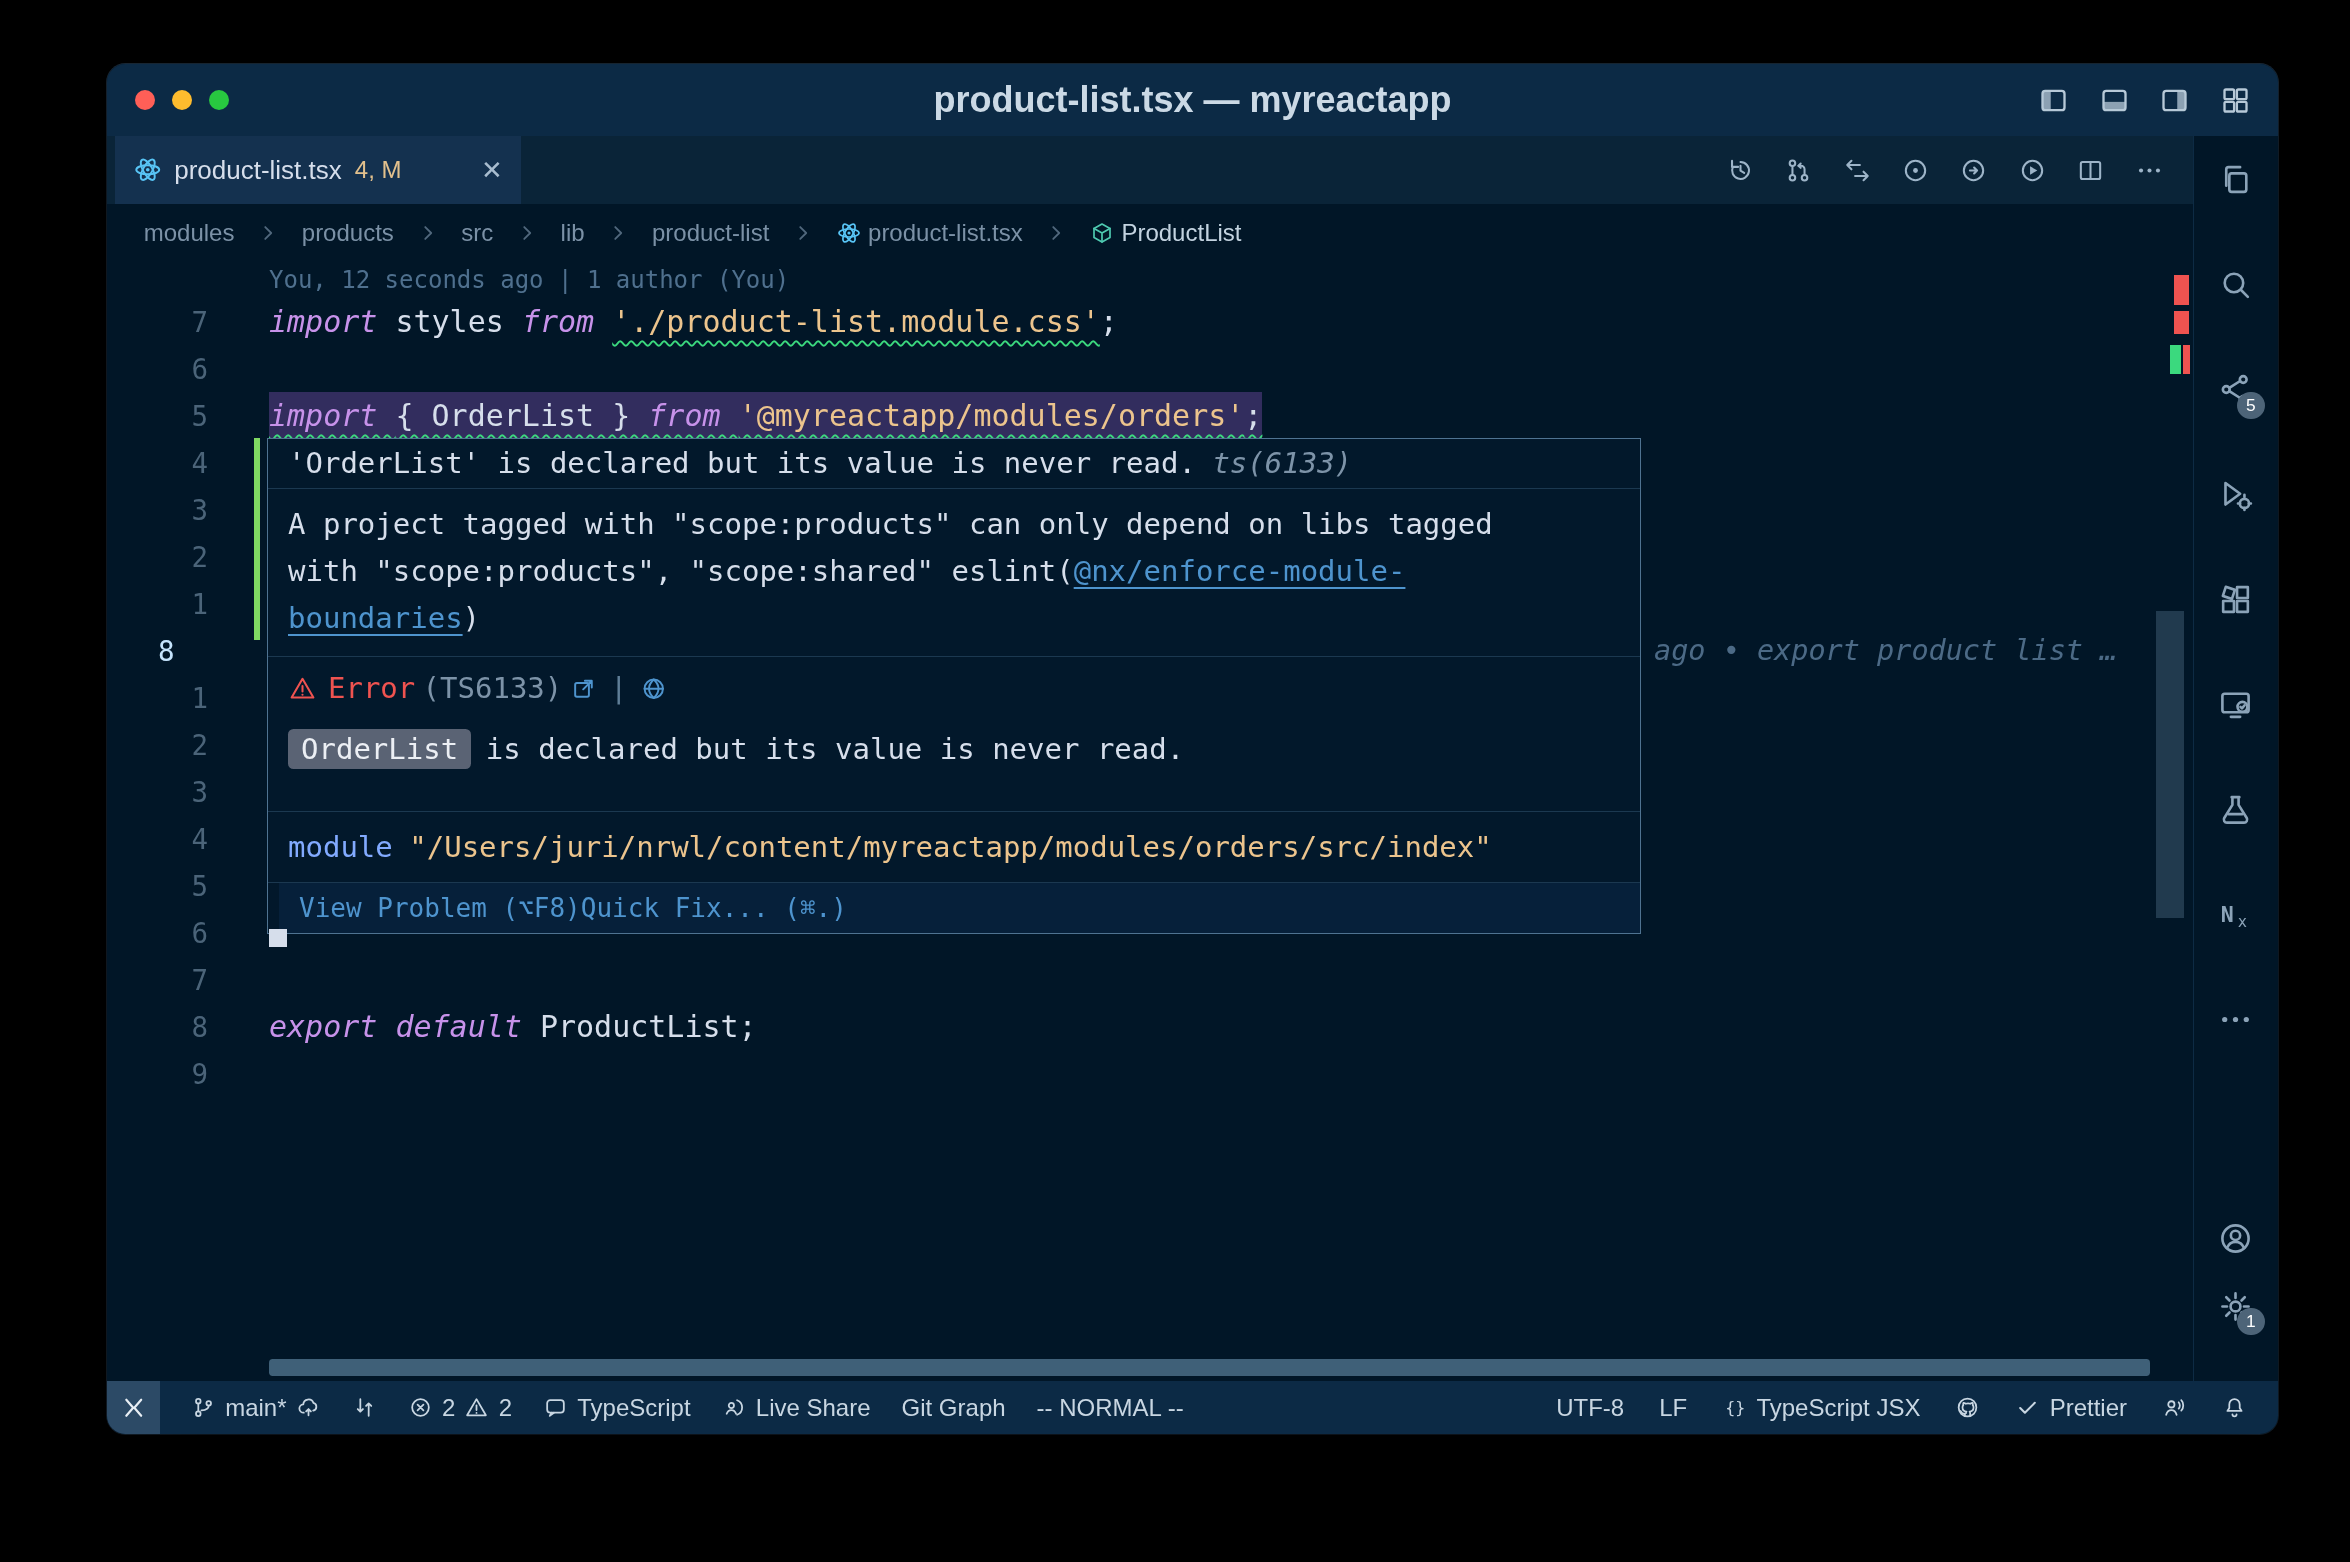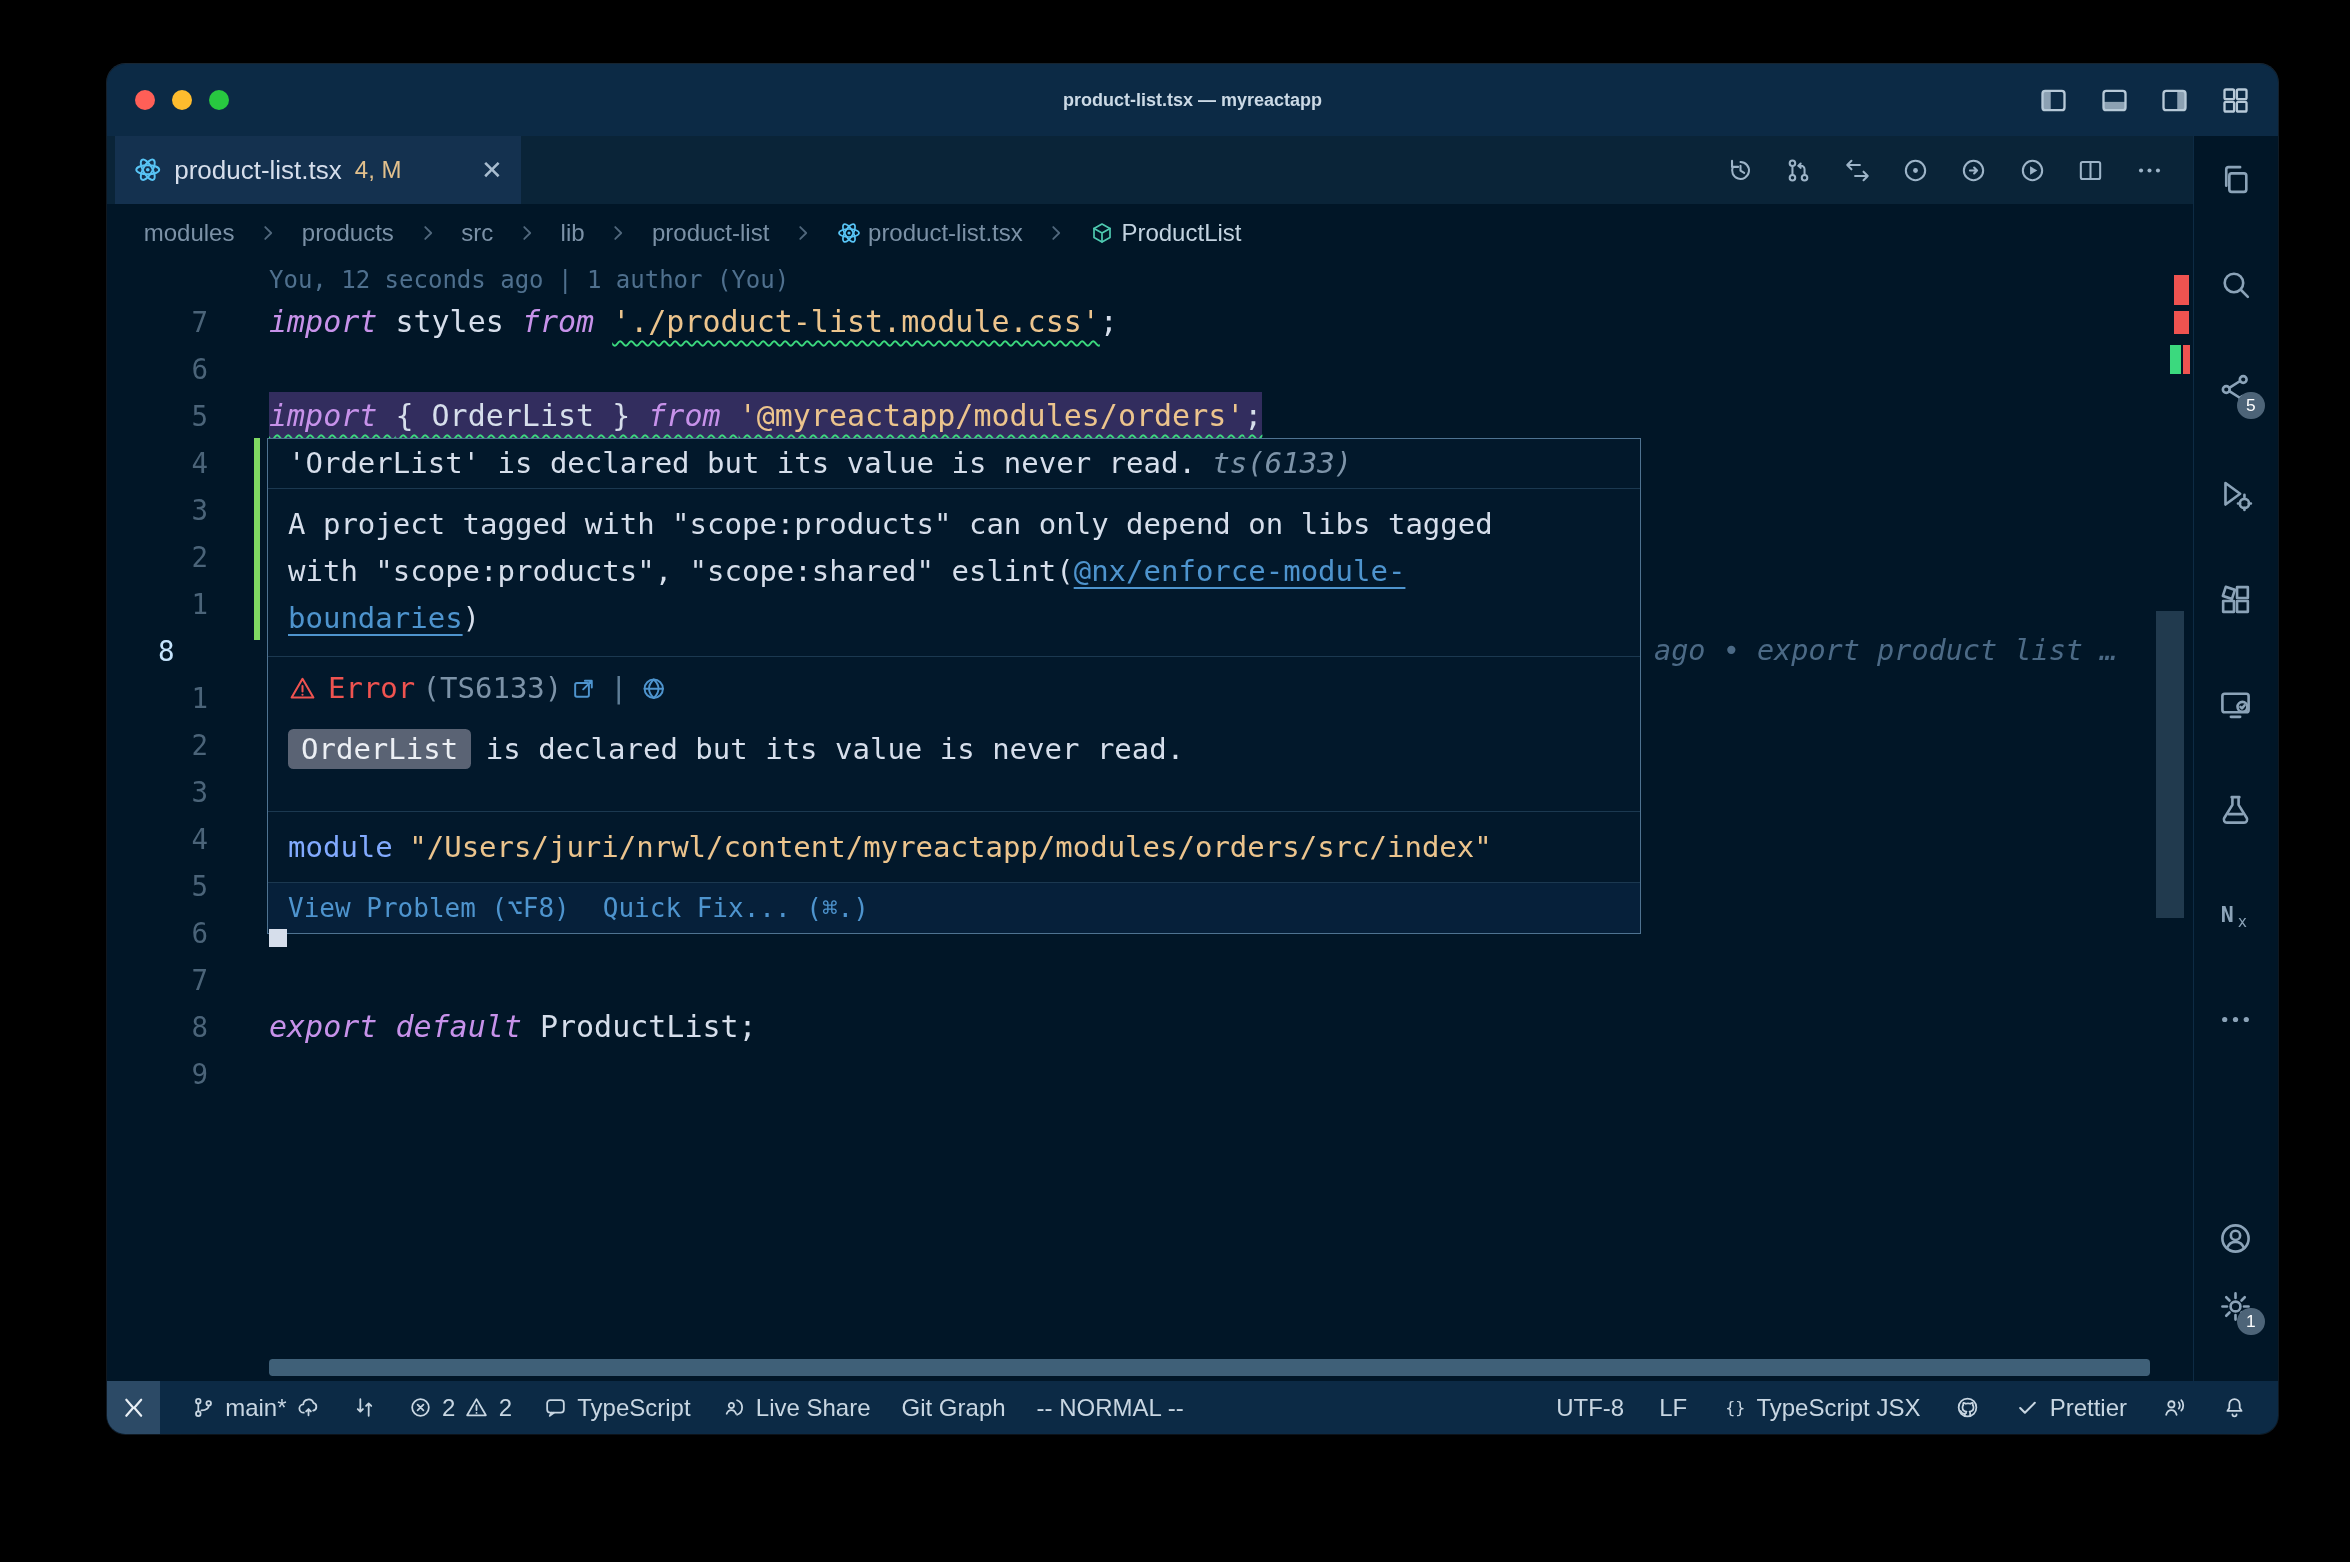--- a/index.html
+++ b/index.html
@@ -15,21 +15,21 @@
   .window{ position:absolute; left:107px; top:64px; width:2171px; height:1370px;
     background:var(--editor-bg); border-radius:18.4px; overflow:hidden;
     box-shadow:0 42px 110px rgba(0,0,0,.75), 0 0 0 0.9px #1b2b3a; }
 
   
   .titlebar{ position:absolute; left:0; top:0; width:100%; height:72px; background:var(--panel-bg); }
   .traffic{ position:absolute; left:27.5px; top:26px; display:flex; gap:17.4px; }
   .tl{ width:20px; height:20px; border-radius:50%; }
   .tl.red{background:#ff5f57;} .tl.yellow{background:#febc2e;} .tl.green{background:#28c840;}
   .title{ position:absolute; left:0; right:0; top:0; height:72px; display:flex; align-items:center;
-    justify-content:center; color:#cbd9e5; font-size:18px; font-weight:700; }
+    justify-content:center; color:#cbd9e5; font-size:36px; font-weight:700; }
   .layout-controls{ position:absolute; right:22px; top:0; height:72px; display:flex; align-items:center; gap:18.4px; color:#b7c9d8; }
   .tb-btn{ width:42px; height:42px; display:flex; align-items:center; justify-content:center; }
   .tb-btn svg{ width:33px; height:33px; }
 
   
   .main{ position:absolute; left:0; top:72px; width:2171px; height:1245px; display:flex; }
   .left-col{ width:2086px; display:flex; flex-direction:column; }
 
   .tabbar{ height:68px; background:var(--tab-strip); display:flex; align-items:stretch; }
   .tab{ margin-left:8.3px; width:406px; background:var(--tab-active); display:flex; align-items:center;
@@ -89,22 +89,22 @@
   .hv-errrow .pipe{ color:#5f7e97; margin:0 5.5px; }
   .hv-errrow .ic{ color:var(--link); display:flex; }
   .hv-errrow .ic svg{ width:27.5px; height:27.5px; }
   .hv-errrow .sev{ color:var(--error); margin-right:3.7px; }
   .hv-errrow .sev svg{ width:29px; height:29px; }
   .hv-chiprow{ margin-top:22px; display:flex; align-items:center; }
   .chip{ background:#5a6374; color:#eceff4; border-radius:5.5px; padding:1.8px 13px; margin-right:14.7px; }
   .hv-module{ padding:16.5px 20px; border-bottom:0.9px solid var(--divider); }
   .mod-kw{ color:#82aaff; margin-right:16.5px; }
   .mod-str{ color:var(--str); }
-  .hv-actions{ height:50px; display:flex; align-items:center; gap:33px; padding:0 20px; background:#06203a;
-    font:26px "DejaVu Sans Mono", monospace; }
+  .hv-actions{ height:50px; display:flex; align-items:center; padding:0 20px; background:#06203a;
+    font:26px "DejaVu Sans Mono", monospace;margin-left:11px; }
   .hv-actions a{ color:var(--link); cursor:pointer; }
   .hv-handle{ position:absolute; left:162px; top:668px; width:18.4px; height:18.4px; background:#d6deeb; z-index:11; }
 
   
   .activitybar{ width:84px; background:var(--editor-bg); border-left:0.9px solid #0d2b44;
     display:flex; flex-direction:column; align-items:center; padding:18.4px 0 33px; }
   .ab-item{ position:relative; width:51px; height:51px; margin-bottom:54px; display:flex;
     align-items:center; justify-content:center; color:var(--icon-grey); }
   .ab-item svg{ width:37px; height:37px; }
   .ab-spacer{ flex:1; }

